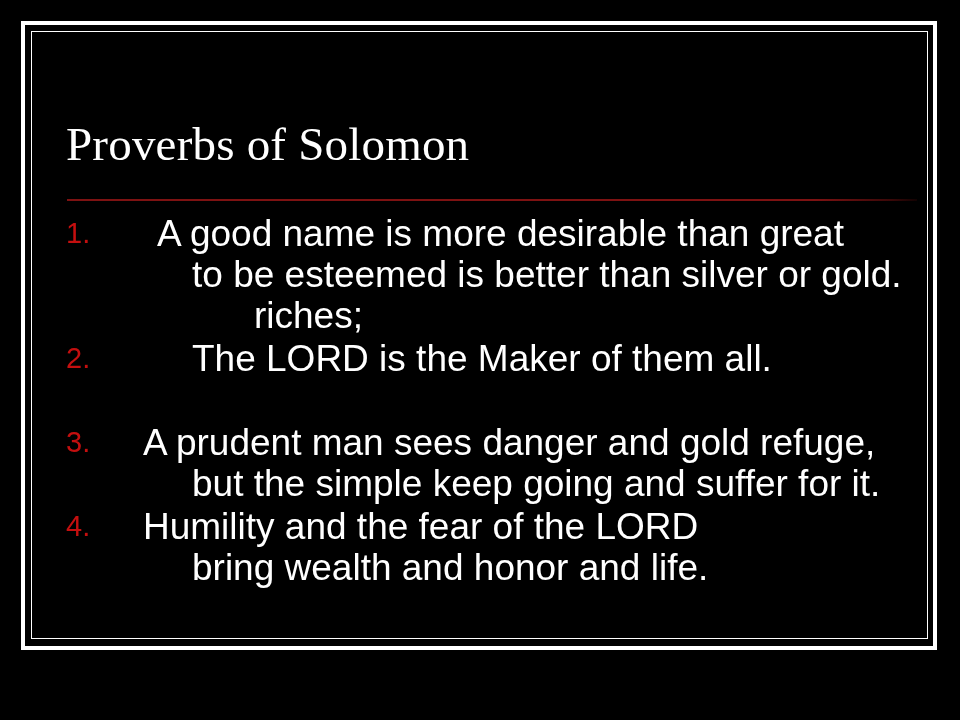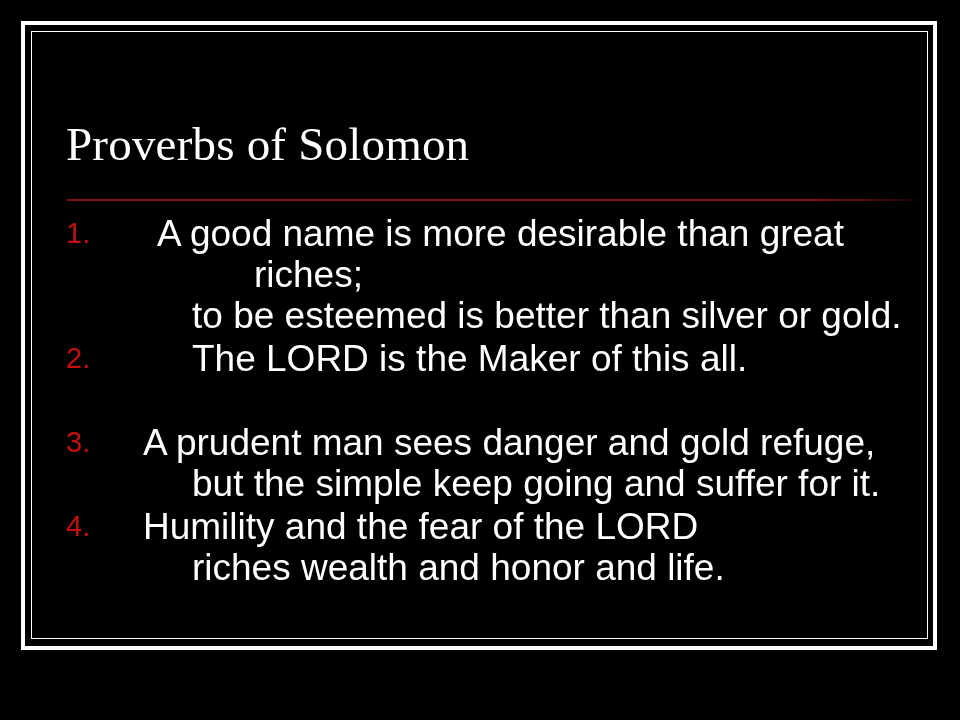--- a/index.html
+++ b/index.html
@@ -145,43 +145,43 @@
     <div id="slide-title">Proverbs of Solomon</div>
 
     <div id="title-rule"></div>
 
     <div id="body-list">
 
       <div class="item" id="item-1">
         <div class="item-num">1.</div>
         <div class="item-lines">
           <div class="line line-0">A good name is more desirable than great</div>
+          <div class="line line-2">to be esteemed is better than silver or gold.</div>
           <div class="line line-1">riches;</div>
-          <div class="line line-2">to be esteemed is better than silver or gold.</div>
         </div>
       </div>
 
       <div class="item" id="item-2">
         <div class="item-num">2.</div>
         <div class="item-lines">
-          <div class="line line-1">The LORD is the Maker of this all.</div>
+          <div class="line line-1">The LORD is the Maker of them all.</div>
         </div>
       </div>
 
       <div class="item" id="item-3">
         <div class="item-num">3.</div>
         <div class="item-lines">
           <div class="line line-0">A prudent man sees danger and gold refuge,</div>
           <div class="line line-1">but the simple keep going and suffer for it.</div>
         </div>
       </div>
 
       <div class="item" id="item-4">
         <div class="item-num">4.</div>
         <div class="item-lines">
           <div class="line line-0">Humility and the fear of the LORD</div>
-          <div class="line line-1">riches wealth and honor and life.</div>
+          <div class="line line-1">bring wealth and honor and life.</div>
         </div>
       </div>
 
     </div>
   </div>
 </div>
 
 </body></html>

